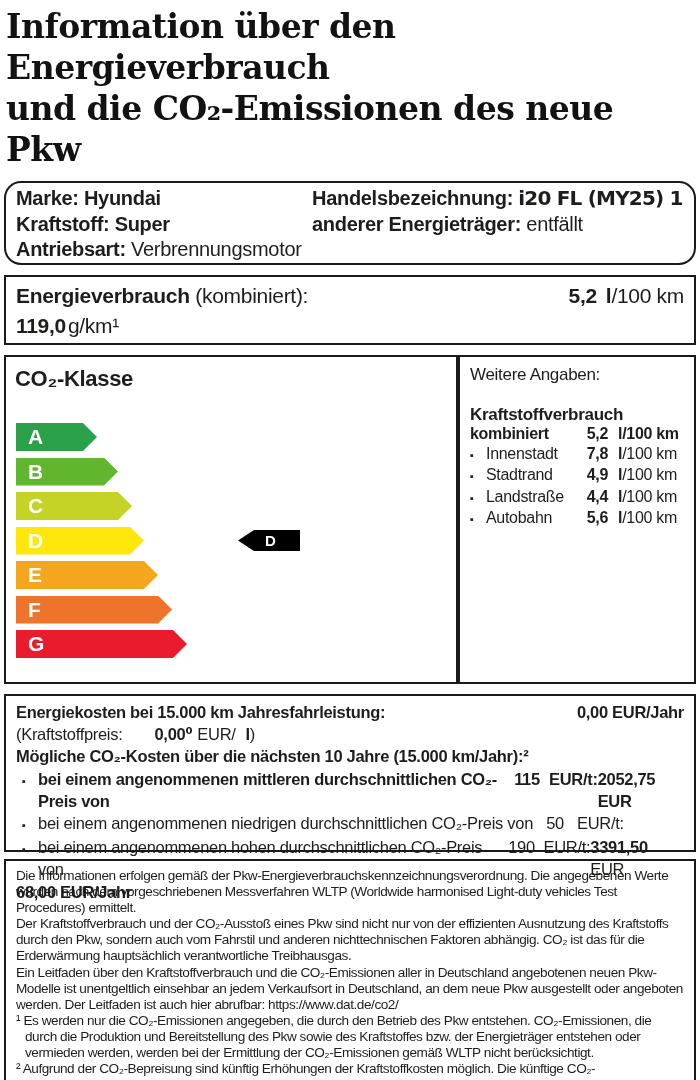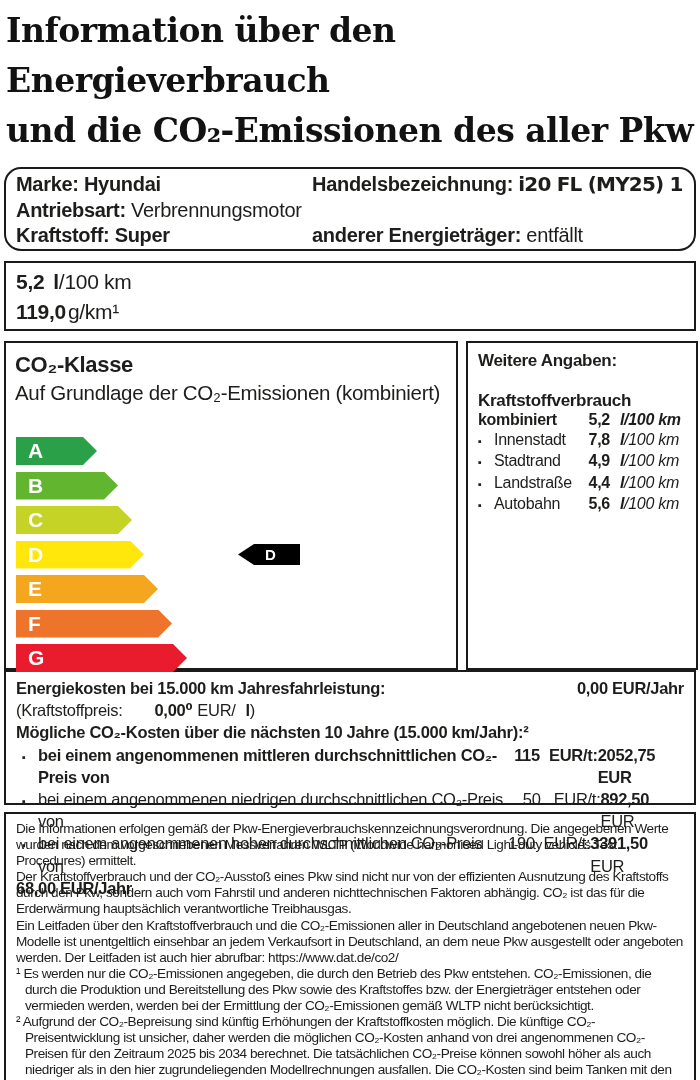--- a/index.html
+++ b/index.html
@@ -7,21 +7,21 @@
   body {
     font-family: "Liberation Sans", "DejaVu Sans", sans-serif;
     color:#1d1d1b;
     letter-spacing:-0.3px;
   }
   .page { width:700px; height:1080px; padding:4px 4px 0 4px; }
 
   
   .title {
     font-family:"DejaVu Serif","Liberation Serif",serif;
-    font-weight:700; font-size:33px; line-height:50px;
+    font-weight:700; font-size:33px; line-height:41px;
     color:#121212; letter-spacing:-0.5px;
     padding:2px 0 0 2px; margin-bottom:11px;
   }
 
   
   .box { border:2px solid #1a1a1a; width:692px; background:#fff; }
 
   
   .vehicle-box { height:84px; padding:3px 10px; margin-bottom:10px;
     font-size:20px; line-height:25.5px; overflow:hidden; white-space:nowrap;border-radius:17px; }
@@ -32,53 +32,53 @@
   .val-wide { font-family:"DejaVu Sans","Liberation Sans",sans-serif; font-weight:700; letter-spacing:-0.8px; }
 
   
   .consumption-box { height:70px; padding:4px 10px; margin-bottom:10px;
     font-size:21px; line-height:30px; }
   .consumption-box .row { display:flex; justify-content:space-between; }
   .cons-val { font-weight:700; margin-right:9px; }
   .cons-unit-b { font-weight:700; }
 
   
-  .middle { display:flex; gap:8px; height:329px; }
+  .middle { display:flex; gap:0; margin-bottom:10px; height:329px; }
   .co2-box { width:454px; flex:none; padding:7px 9px; }
   .co2-heading { font-weight:700; font-size:22px; line-height:29px; }
   .co2-subheading { font-size:20.5px; line-height:28px; }
   .scale { position:relative; margin-top:30px; margin-left:1px; }
   .scale-row { height:28px; margin-bottom:6.5px; }
   .class-arrow {
     height:28px; position:relative; display:flex; align-items:center;
     clip-path: polygon(0 0, calc(100% - 14px) 0, 100% 50%, calc(100% - 14px) 100%, 0 100%);
   }
   .class-letter { color:#fff; font-weight:700; font-size:21px; padding-left:12px; }
   .class-marker {
     position:absolute; left:222px; width:62px; height:21px;
     clip-path: polygon(0 50%, 16px 0, 100% 0, 100% 100%, 16px 100%);
     color:#fff; font-weight:700; font-size:15px;
     display:flex; align-items:center; padding-left:27px;
   }
 
   
   .details-box { flex:1; padding:8px 10px; font-size:16px; line-height:19.5px; }
-  .details-heading { font-weight:700; font-size:17px; margin-bottom:20px; }
+  .details-heading { font-weight:400; font-size:17px; margin-bottom:20px; }
   .details-sub { font-weight:700; font-size:17px; }
   .detail-row { display:flex; align-items:baseline; }
   .detail-row .bullet { width:16px; flex:none; font-size:11px; }
   .detail-row .dlabel { flex:1; }
   .detail-row .dvalue { width:38px; text-align:right; font-weight:700; flex:none; }
-  .detail-row .dunit { width:66px; margin-left:10px; flex:none;font-style:italic; }
+  .detail-row .dunit { width:66px; margin-left:10px; flex:none; }
   .detail-row .ub { font-weight:700; }
   .combined-row { font-weight:700; }
   .combined-row .dlabel { padding-left:0; }
 
   
-  .costs-box { height:135px; padding:5px 10px; margin-bottom:7px;
+  .costs-box { height:158px; padding:5px 10px; margin-bottom:7px;
     font-size:16.5px; line-height:22.2px; }
   .cost-row { display:flex; justify-content:space-between; }
   .bold { font-weight:700; }
   .price-num { display:inline-block; min-width:30px; text-align:center; margin:0 7px; font-weight:700; }
   .cost-bullet { display:flex; justify-content:space-between; }
   .cost-bullet .left { display:flex; align-items:baseline; }
   .cost-bullet .sq { width:22px; padding-left:6px; font-size:11px; flex:none; }
   .kp-val { font-weight:700; margin-left:32px; }
   .kp-unit { margin-left:5px; }
   .kp-l { font-weight:700; margin-left:10px; }
@@ -89,69 +89,71 @@
   .legal-p { }
   .footnote { padding-left:9px; text-indent:-9px; }
 </style>
 </head>
 <body>
 
 <div class="page">
 
   <div class="title">
     <div>Information über den Energieverbrauch</div>
-    <div>und die CO₂-Emissionen des aller Pkw</div>
+    <div>und die CO₂-Emissionen des neue Pkw</div>
   </div>
 
   <section class="box vehicle-box">
     <div class="row">
       <div class="cell-left">
         <span class="lbl">Marke:</span>
         <span class="lbl">Hyundai</span>
       </div>
       <div class="cell-right">
         <span class="lbl">Handelsbezeichnung:</span>
         <span class="val-wide">i20 FL (MY25) 1.0 T</span>
       </div>
     </div>
     <div class="row">
-      <div>
-        <span class="lbl">Antriebsart:</span>
-        <span>Verbrennungsmotor</span>
-      </div>
-    </div>
-    <div class="row">
       <div class="cell-left">
         <span class="lbl">Kraftstoff:</span>
         <span class="lbl">Super</span>
       </div>
       <div class="cell-right">
         <span class="lbl">anderer Energieträger:</span>
         <span>entfällt</span>
       </div>
     </div>
+    <div class="row">
+      <div>
+        <span class="lbl">Antriebsart:</span>
+        <span>Verbrennungsmotor</span>
+      </div>
+    </div>
   </section>
 
   <section class="box consumption-box">
     <div class="row">
+      <div>
+        <span class="lbl">Energieverbrauch</span><span> (kombiniert):</span>
+      </div>
       <div>
         <span class="cons-val">5,2</span><span class="cons-unit-b">l</span><span>/100 km</span>
       </div>
     </div>
     <div class="row">
       <div>
         <span class="lbl" style="margin-right:2px;">119,0</span><span>g/km¹</span>
       </div>
     </div>
   </section>
 
   <div class="middle">
     <section class="box co2-box">
       <div class="co2-heading">CO₂-Klasse</div>
-      <div class="co2-subheading">Auf Grundlage der CO₂-Emissionen (kombiniert)</div>
       <div class="scale">
           <div class="scale-row">
             <div class="class-arrow" style="width: 81px; background: rgb(42, 161, 72);">
               <span class="class-letter">A</span>
             </div>
           </div>
           <div class="scale-row">
             <div class="class-arrow" style="width: 102px; background: rgb(98, 181, 46);">
               <span class="class-letter">B</span>
             </div>
@@ -239,21 +241,20 @@
       </span>
       <span><span class="bold">2052,75</span> <span>EUR</span></span>
     </div>
     <div class="cost-bullet">
       <span class="left">
         <span class="sq">▪</span>
         <span>bei einem angenommenen niedrigen durchschnittlichen CO₂-Preis von</span>
         <span class="price-num" style="font-weight:400;">50</span>
         <span>EUR/t:</span>
       </span>
-      <span><span class="bold">892,50</span> <span>EUR</span></span>
     </div>
     <div class="cost-bullet">
       <span class="left">
         <span class="sq">▪</span>
         <span>bei einem angenommenen hohen durchschnittlichen CO₂-Preis von</span>
         <span class="price-num" style="font-weight:400;">190</span>
         <span>EUR/t:</span>
       </span>
       <span><span class="bold">3391,50</span> <span>EUR</span></span>
     </div>

